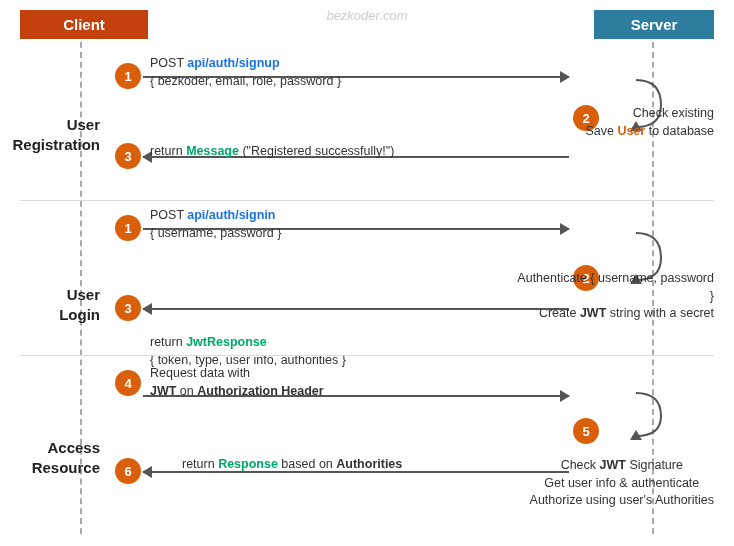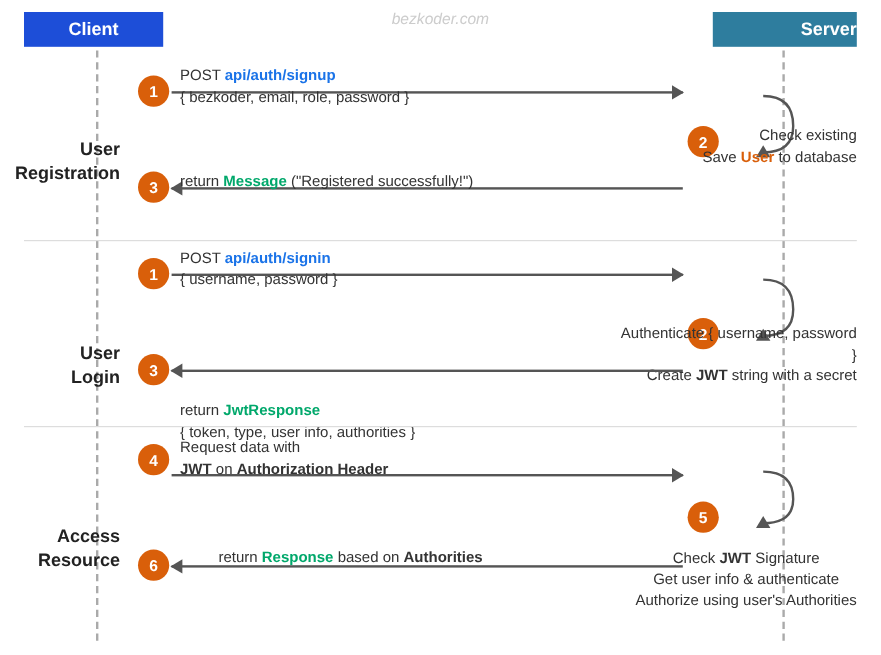--- a/index.html
+++ b/index.html
@@ -30,37 +30,37 @@
       font-style: italic;
       z-index: 10;
       pointer-events: none;
     }
 
     
     .header-client {
       position: absolute;
       top: 10px;
       left: 20px;
-      width: 116px;
-      background: #1d4ed8;
+      width: 128px;
+      background: #c2410c;
       color: #fff;
       text-align: center;
       padding: 6px 0;
       font-size: 15px;
       font-weight: bold;
     }
 
     .header-server {
       position: absolute;
       top: 10px;
       right: 20px;
       width: 120px;
       background: #2e7d9e;
       color: #fff;
-      text-align: right;
+      text-align: center;
       padding: 6px 0;
       font-size: 15px;
       font-weight: bold;
     }
 
     
     .dashed-line-client {
       position: absolute;
       top: 42px;
       left: 80px;

